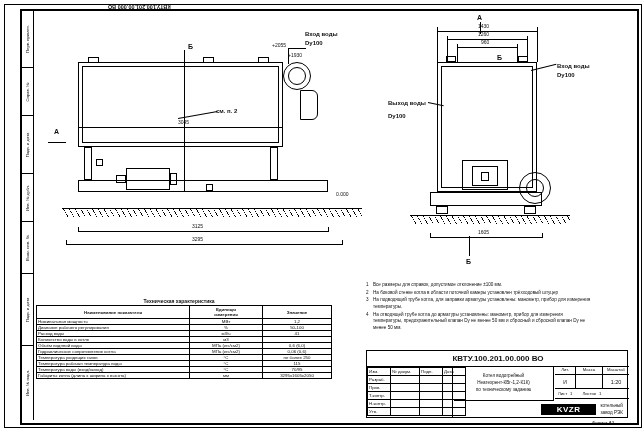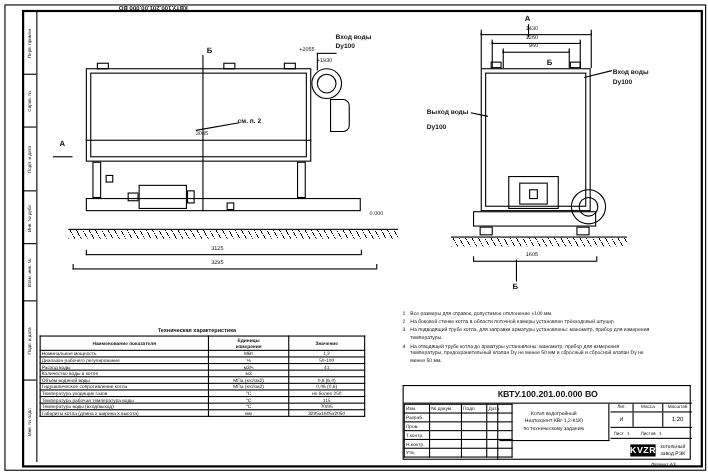--- a/index.html
+++ b/index.html
@@ -339,21 +339,21 @@
     </div>
 
     <div style="position:absolute;left:188px;top:38px;width:74px;height:10px;border-bottom:1px solid #000;box-sizing:border-box;display:flex;align-items:center;">
       <span style="font-size:4.2px;margin-left:3px;">Лист</span>
       <span style="font-size:4.2px;margin-left:3px;">1</span>
       <span style="font-size:4.2px;margin-left:10px;">Листов</span>
       <span style="font-size:4.2px;margin-left:3px;">1</span>
     </div>
 
     <div style="position:absolute;left:87px;top:50px;width:175px;height:17px;box-sizing:border-box;display:flex;align-items:center;justify-content:flex-end;padding-right:6px;">
-      <div style="background:#000;color:#fff;font-size:8px;padding:1px 0;margin-right:4px;" class="kvzr">KVZR</div>
+      <div style="background:#000;color:#fff;font-size:8px;padding:1px 16px;margin-right:4px;" class="kvzr">KVZR</div>
       <div style="font-size:4.6px;white-space:pre-line;line-height:1.4;">котельный
 завод РЭК</div>
     </div>
 
   </div>
 
   <div class="lbl" style="left:592px;top:421px;font-size:4.4px;">Формат  А3</div>
 
 </div>
 

